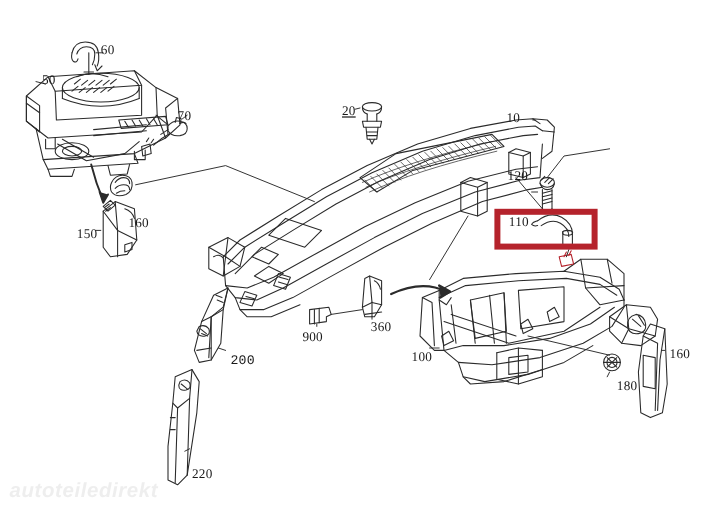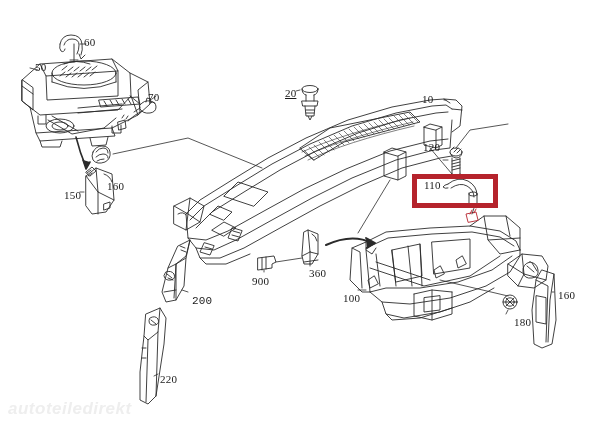--- a/index.html
+++ b/index.html
@@ -376,17 +376,17 @@
   <div class="part-label" style="left: 107px; top: 157px; margin-top: 24px;">160</div>
   <div class="part-label" style="left: 423px; top: 142px;">120</div>
   <div class="part-label" style="left: 64px; top: 190px; text-align: center;">150</div>
   <div class="part-label" style="left: 424px; top: 180px;">110</div>
   <div class="part-label" style="left: 309px; top: 268px;">360</div>
   <div class="part-label" style="left: 252px; top: 276px;">900</div>
   <div class="part-label" style="left: 343px; top: 293px;">100</div>
   <div class="part-label" style="left: 192px; top: 296px; font-family: Liberation Mono, monospace;">200</div>
   <div class="part-label" style="left: 558px; top: 290px;">160</div>
   <div class="part-label" style="left: 495px; top: 317px; margin-left: 19px;">180</div>
-  <div class="part-label" style="left: 160px; top: 374px;">220</div>
+  <div class="part-label" style="left: 160px; top: 390px;">220</div>
 
   <div class="watermark" style="left: 8px; top: 399px;">autoteiledirekt</div>
 
 </div>
 
 </body></html>

